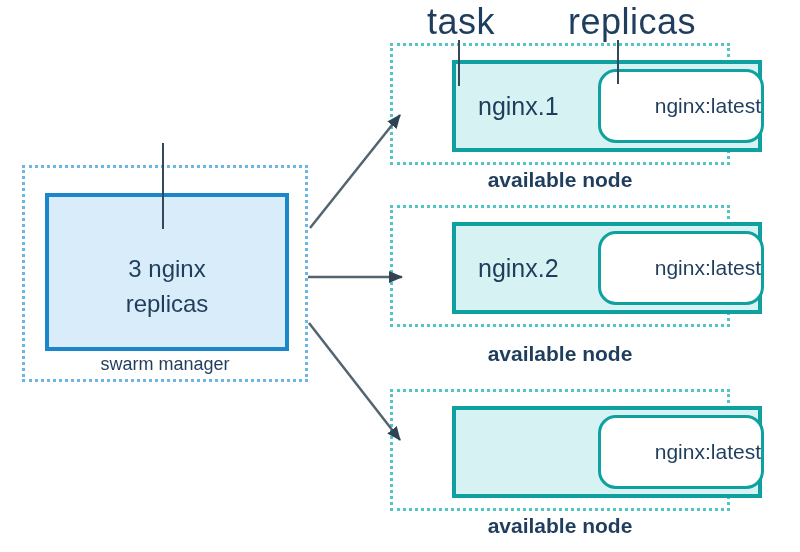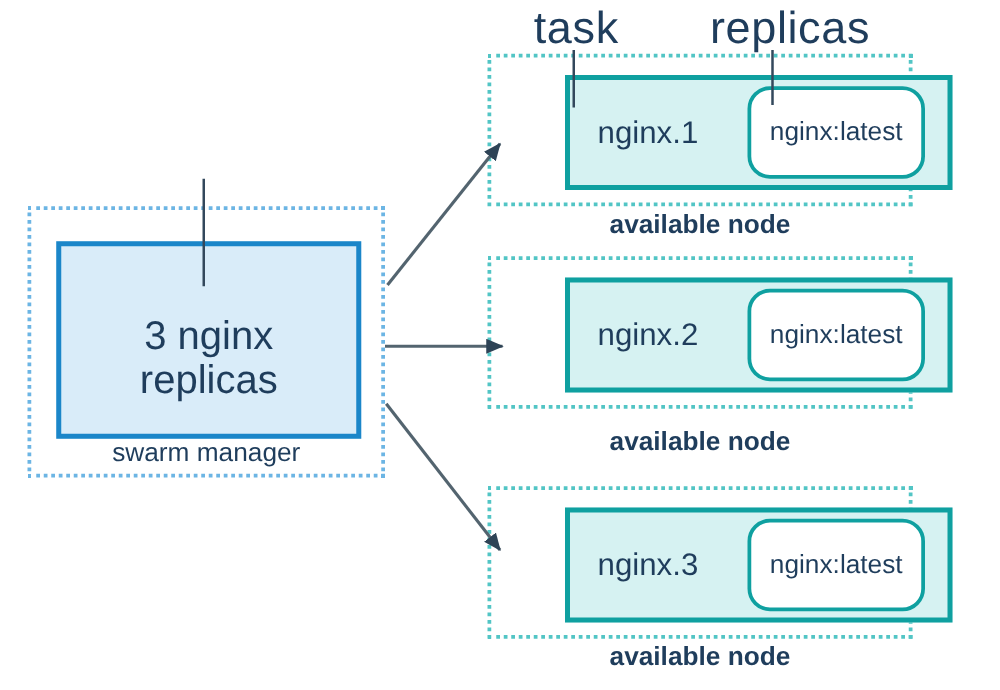--- a/index.html
+++ b/index.html
@@ -16,43 +16,43 @@
   .manager-dotted{
     position:absolute;left:22px;top:165px;width:286px;height:217px;
     border:3px dotted var(--blue-dotted,#6cb5e4);box-sizing:border-box;
   }
   .service-box{
     position:absolute;left:20px;top:25px;width:244px;height:158px;box-sizing:border-box;
     background:var(--blue-fill,#d9ecf9);border:4px solid var(--blue-border,#1b86c9);
     display:flex;align-items:center;justify-content:center;text-align:center;
   }
   .service-box .service-name{
-    font-size:32px;line-height:35px;white-space:pre-line;margin-top:27px;
+    font-size:24px;line-height:35px;white-space:pre-line;margin-top:27px;
   }
   .manager-caption{
-    position:absolute;left:0;bottom:4px;width:100%;text-align:center;font-size:21px;
+    position:absolute;left:0;bottom:4px;width:100%;text-align:center;font-size:18px;
   }
   
   .node{
     position:absolute;left:390px;width:340px;height:122px;box-sizing:border-box;
     border:3px dotted var(--teal-dotted,#52c5c5);
   }
   .node-1{top:43px;} .node-2{top:205px;} .node-3{top:389px;}
   .task-box{
     position:absolute;left:13px;top:14px;width:310px;height:92px;box-sizing:border-box;
     background:var(--teal-fill,#d6f2f2);border:4px solid var(--teal-border,#0fa0a0);margin-left:46px;
   }
   .task-name{
     position:absolute;left:22px;top:0;height:100%;display:flex;align-items:center;
     font-size:25px;white-space:nowrap;
   }
   .container-box{
-    position:absolute;left:142px;top:5px;width:142px;height:74px;box-sizing:border-box;
+    position:absolute;left:142px;top:5px;width:166px;height:74px;box-sizing:border-box;
     background:#ffffff;border:3px solid var(--teal-border,#0fa0a0);border-radius:18px;
-    display:flex;align-items:center;justify-content:center;
+    display:flex;align-items:center;justify-content:flex-end;
   }
   .container-image{font-size:21px;white-space:nowrap;}
   .node-caption{
     position:absolute;left:390px;width:340px;text-align:center;font-size:21px;font-weight:bold;
   }
   .caption-1{top:168px;} .caption-2{top:342px;} .caption-3{top:514px;}
   
   #overlay{position:absolute;left:0;top:0;pointer-events:none;}
   .leader{stroke:var(--line,#33485c);stroke-width:2;}
   .arrow{stroke:var(--arrow,#53646f);stroke-width:2.5;}
@@ -88,21 +88,20 @@
       <div class="task-name">nginx.2</div>
       <div class="container-box">
         <div class="container-image">nginx:latest</div>
       </div>
     </div>
   </div>
   <div class="node-caption caption-2">available node</div>
 
   <div class="node node-3">
     <div class="task-box">
-      <div class="task-name">nginx.3</div>
       <div class="container-box">
         <div class="container-image">nginx:latest</div>
       </div>
     </div>
   </div>
   <div class="node-caption caption-3">available node</div>
 
   <svg id="overlay" width="800" height="552" viewBox="0 0 800 552">
     <defs>
       <marker id="ah" markerUnits="userSpaceOnUse" markerWidth="16" markerHeight="14" refX="13" refY="6" orient="auto">

